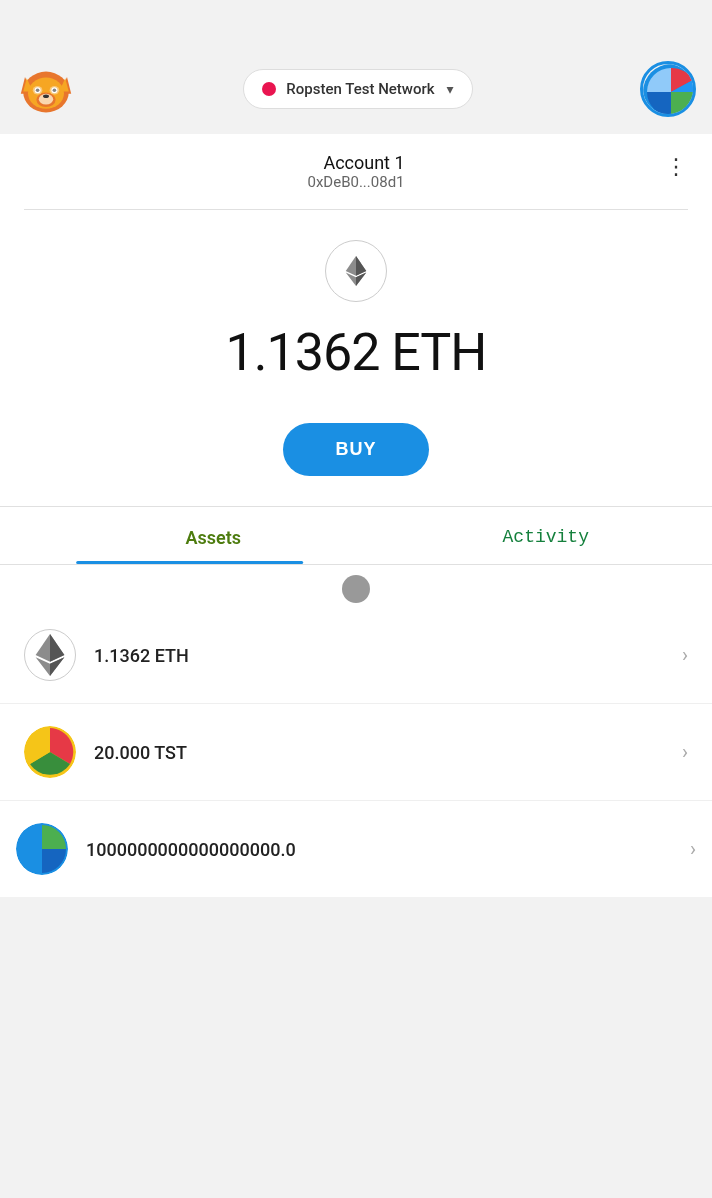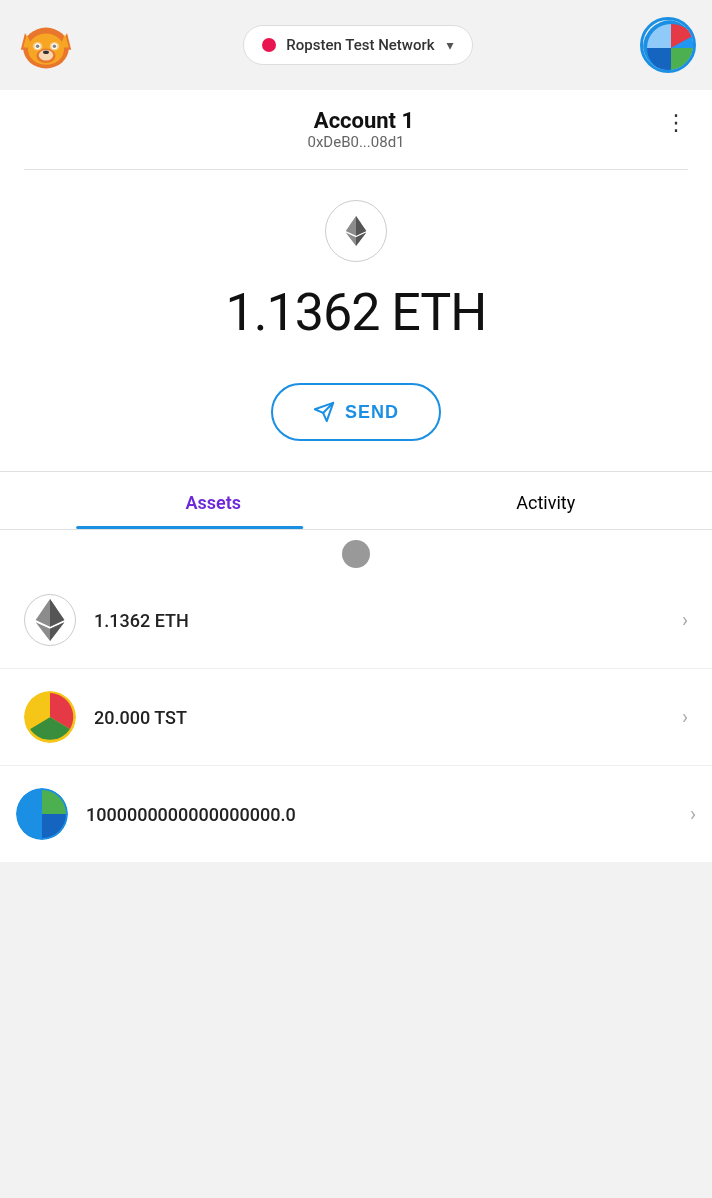--- a/index.html
+++ b/index.html
@@ -13,20 +13,21 @@
     }
 
     
     .header {
       display: flex;
       align-items: center;
       justify-content: space-between;
       padding: 12px 16px;
       background: #f2f2f2;
       height: 90px;
+      margin-top: 44px;
     }
 
     .metamask-logo {
       width: 60px;
       height: 60px;
     }
 
     .network-selector {
       display: flex;
       align-items: center;
@@ -73,22 +74,22 @@
     .account-section {
       background: white;
       padding: 18px 24px 0;
       display: flex;
       flex-direction: column;
       align-items: center;
       position: relative;
     }
 
     .account-name {
-      font-size: 22px;
-      font-weight: 700;
+      font-size: 18px;
+      font-weight: 400;
       color: #111;
       margin-left: 16px;
     }
 
     .account-address {
       font-size: 15px;
       color: #666;
     }
 
     .three-dots {
@@ -190,39 +191,40 @@
     .tab-item {
       flex: 1;
       text-align: center;
       padding: 20px 0 16px;
       font-size: 18px;
       cursor: pointer;
       position: relative;
     }
 
     .tab-item.active {
-      color: #6d28d9;
+      color: #4d7c0f;
       font-weight: 600;
       padding-left: 47px;
     }
 
     .tab-item.active::after {
       content: '';
       position: absolute;
       bottom: 0;
       left: 50%;
       transform: translateX(-50%);
       width: 60%;
       height: 3px;
       background: #1a8fe3;
       border-radius: 2px;
     }
 
     .tab-item.inactive {
-      color: #000000;
+      color: #15803d;
+      font-family: Liberation Mono, monospace;
     }
 
     
     .scroll-indicator-row {
       display: flex;
       justify-content: center;
       padding: 10px 0 4px;
       background: white;
     }
 
@@ -349,27 +351,21 @@
       <polygon points="15,0 28,19 15,25" fill="#555"></polygon>
       <polygon points="15,27 28,21 15,38 2,21" fill="#8c8c8c"></polygon>
       <polygon points="15,27 28,21 15,38" fill="#555"></polygon>
     </svg>
   </div>
 
   <div class="balance-amount">1.1362 ETH</div>
 </div>
 
 <div class="action-buttons">
-  <button class="btn-send">
-    <svg width="22" height="22" viewBox="0 0 24 24" fill="none">
-      <path d="M22 2L11 13" stroke="#1a8fe3" stroke-width="2.2" stroke-linecap="round" stroke-linejoin="round"></path>
-      <path d="M22 2L15 22L11 13L2 9L22 2Z" stroke="#1a8fe3" stroke-width="2.2" stroke-linecap="round" stroke-linejoin="round" fill="none"></path>
-    </svg>
-    <span>SEND</span>
-  </button>
+  <button class="btn-buy">BUY</button>
 </div>
 
 <div class="tabs-section">
   <div class="tabs-row">
     <div class="tab-item active">
       <span>Assets</span>
     </div>
     <div class="tab-item inactive">
       <span>Activity</span>
     </div>

